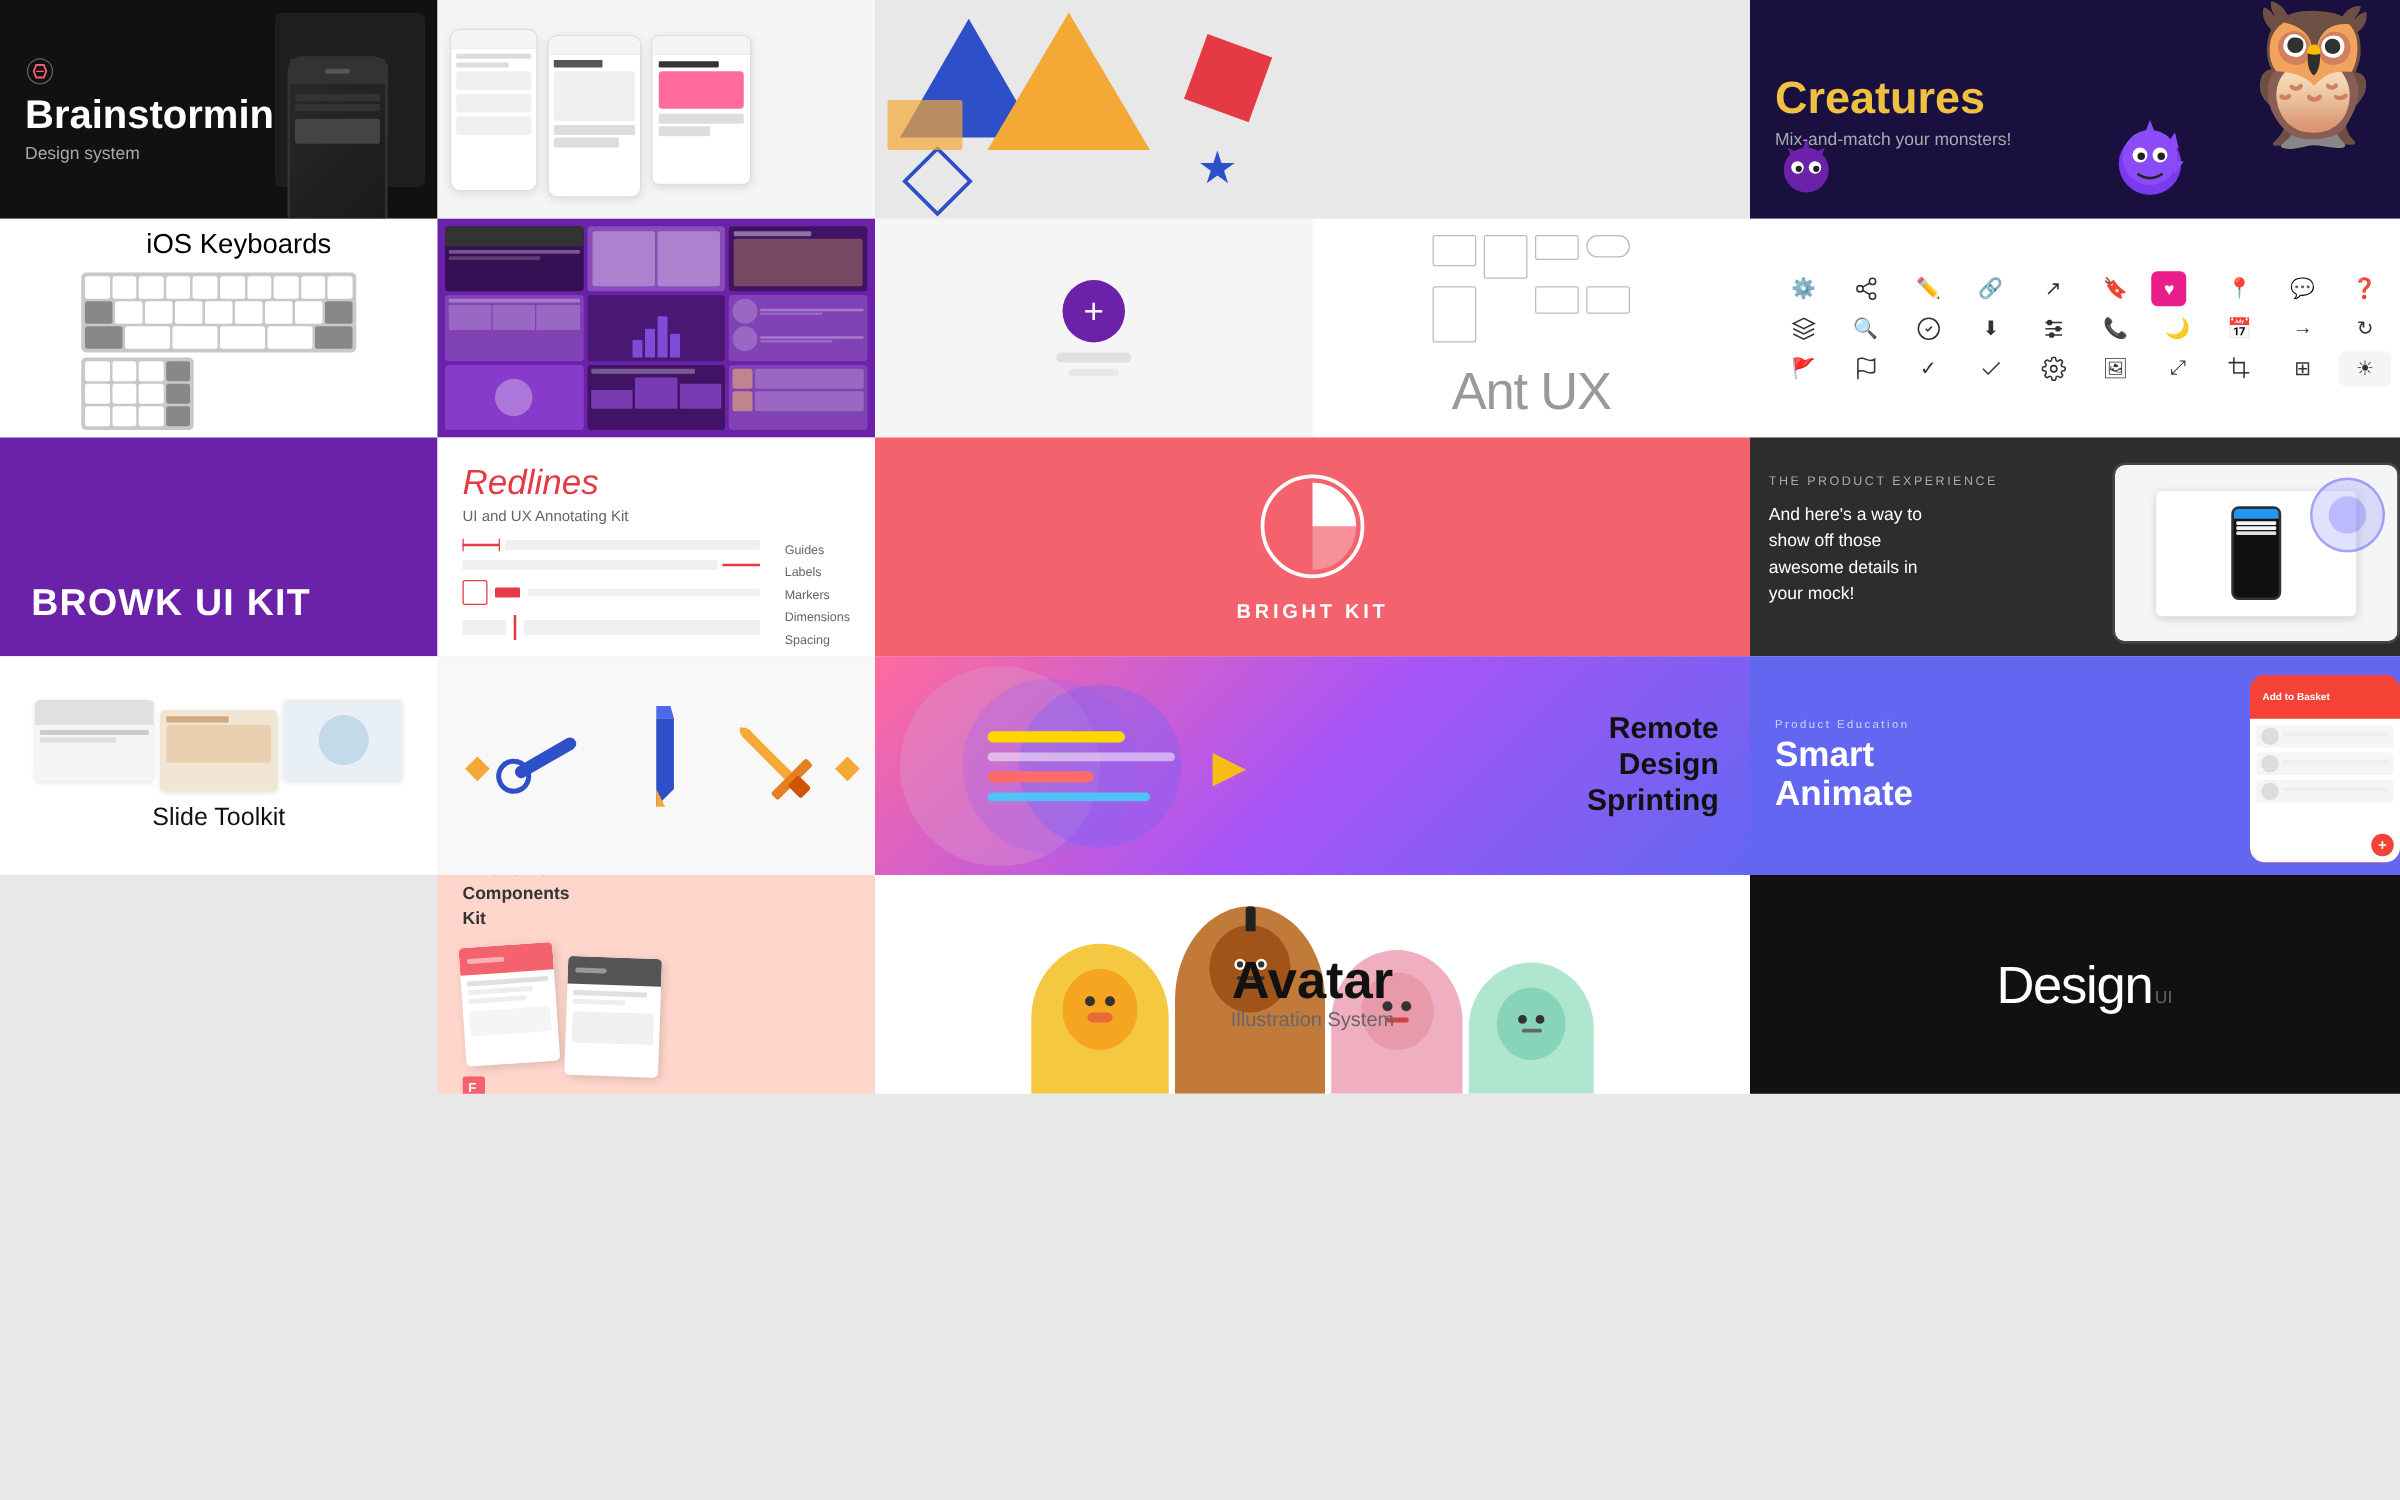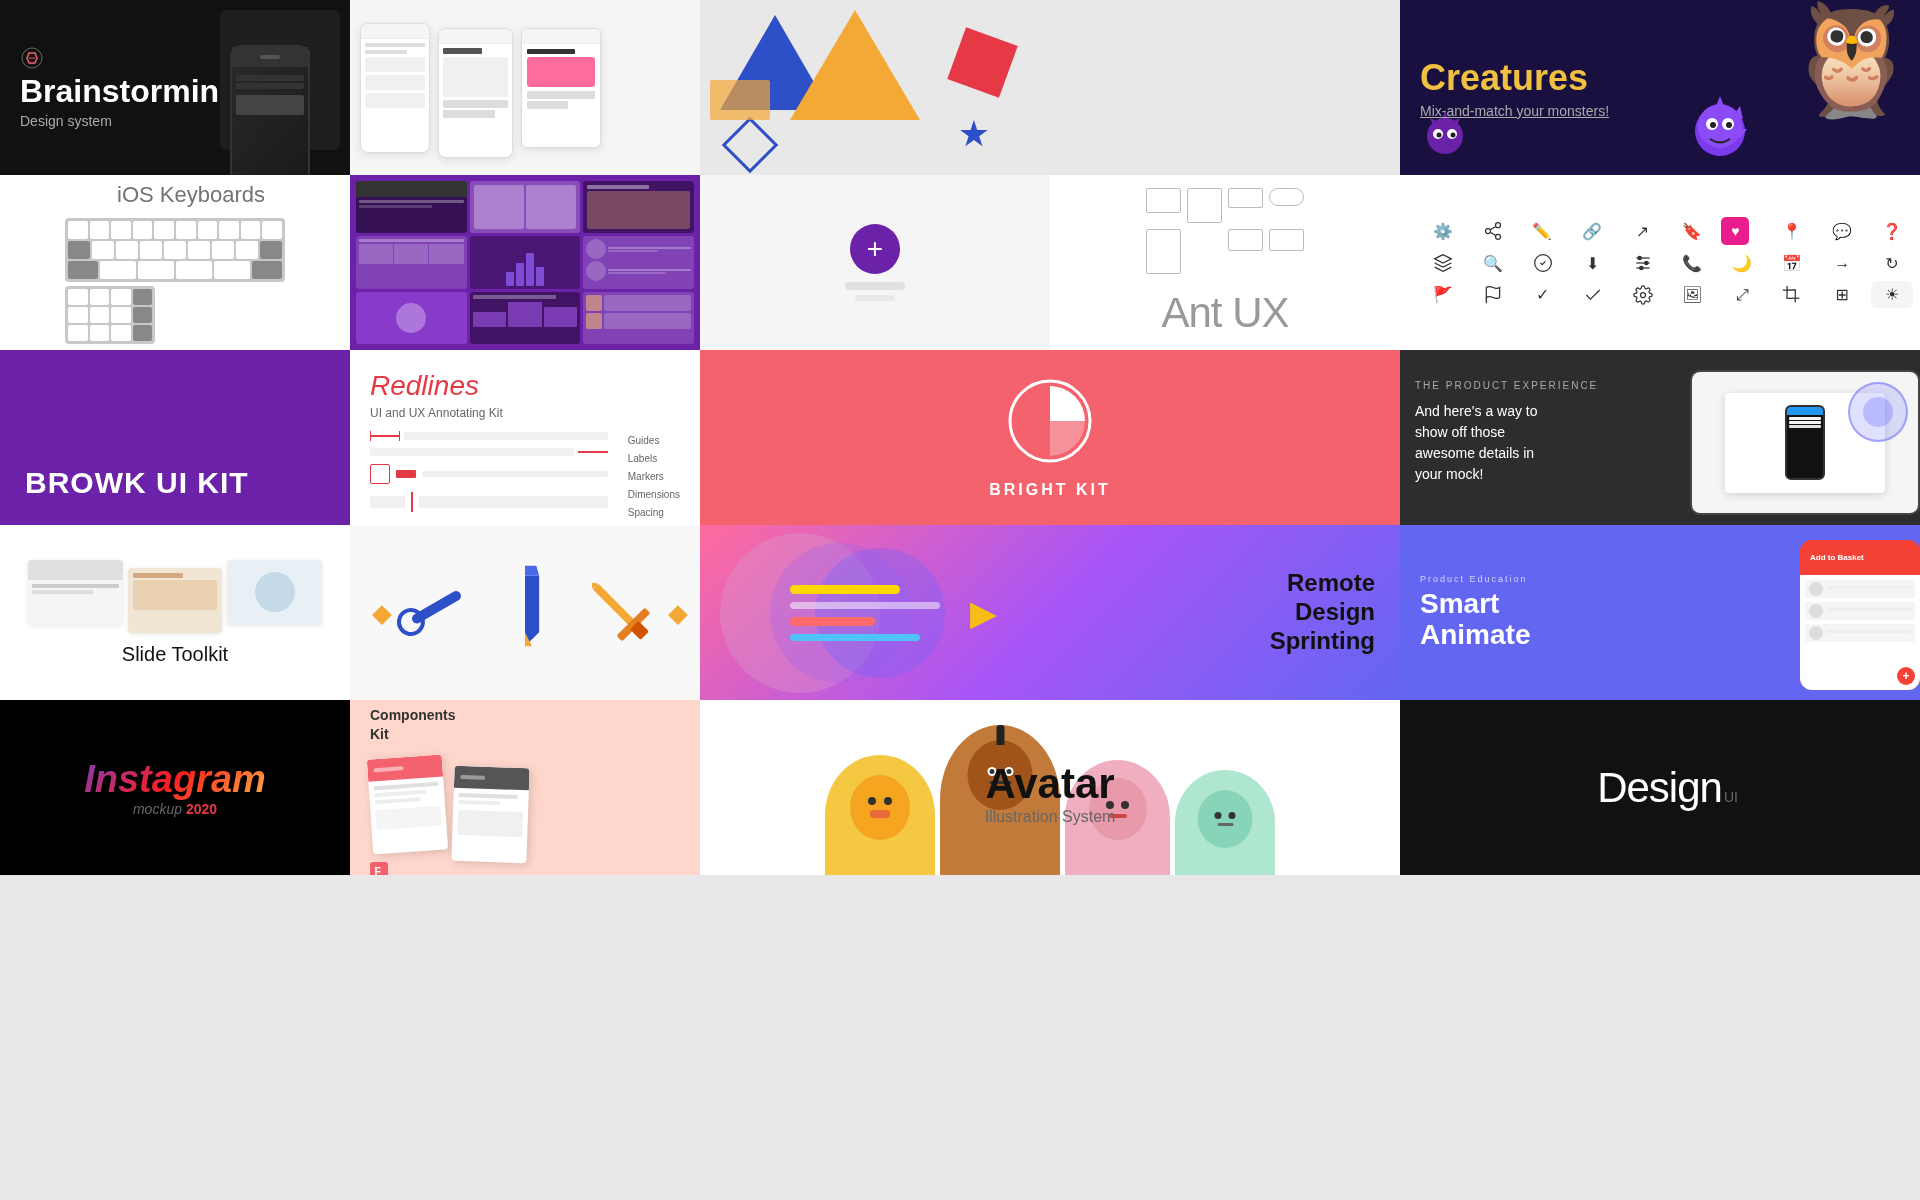--- a/index.html
+++ b/index.html
@@ -117,37 +117,36 @@
     }
     .card-creatures .title {
       font-size: 36px;
       font-weight: 700;
       color: #f0c040;
       margin-bottom: 4px;
     }
     .card-creatures .subtitle {
       font-size: 14px;
       color: #aaa;
-      text-decoration: underline;
     }
 
     
     .card-ios-keyboards {
       grid-column: 1 / 2;
       grid-row: 2 / 3;
       background: white;
       flex-direction: column;
       align-items: center;
       justify-content: center;
       padding: 15px;
     }
     .card-ios-keyboards .title {
       font-size: 22px;
       font-weight: 500;
-      color: #737373;
+      color: #000000;
       margin-bottom: 10px;
       margin-left: 32px;
     }
 
     .card-presentation {
       grid-column: 2 / 3;
       grid-row: 2 / 3;
       background: #6b21a8;
       overflow: hidden;
     }
@@ -1013,28 +1012,20 @@
             <div style="height:2px;background:#f5f5f5;border-radius:1px;"></div>
           </div>
         </div>
         <div style="position:absolute;bottom:5px;right:5px;width:18px;height:18px;background:#f44336;border-radius:50%;display:flex;align-items:center;justify-content:center;">
           <span style="color:white;font-size:12px;font-weight:700;">+</span>
         </div>
       </div>
     </div>
   </div>
 
-  <div class="card card-instagram">
-    <div style="display:flex;flex-direction:column;align-items:center;justify-content:center;">
-      <div class="instagram-text">Instagram</div>
-      <div style="font-size:14px;font-style:italic;color:#666;">
-        mockup <span style="color:#e63946;font-weight:700;font-style:normal;">2020</span>
-      </div>
-    </div>
-  </div>
 
   <div class="card card-wireframe">
     <div style="font-size:14px;font-weight:700;color:#333;line-height:1.4;margin-bottom:12px;">Wireframe<br>Components<br>Kit</div>
     <div style="display:flex;gap:8px;flex-wrap:wrap;">
 
       <div style="width:75px;height:95px;background:white;border-radius:4px;box-shadow:2px 2px 8px rgba(0,0,0,0.15);transform:rotate(-4deg);overflow:hidden;">
         <div style="height:22px;background:#f4626d;display:flex;align-items:center;padding:0 6px;">
           <div style="width:30px;height:4px;background:rgba(255,255,255,0.5);border-radius:2px;"></div>
         </div>
         <div style="padding:5px;display:flex;flex-direction:column;gap:3px;">

